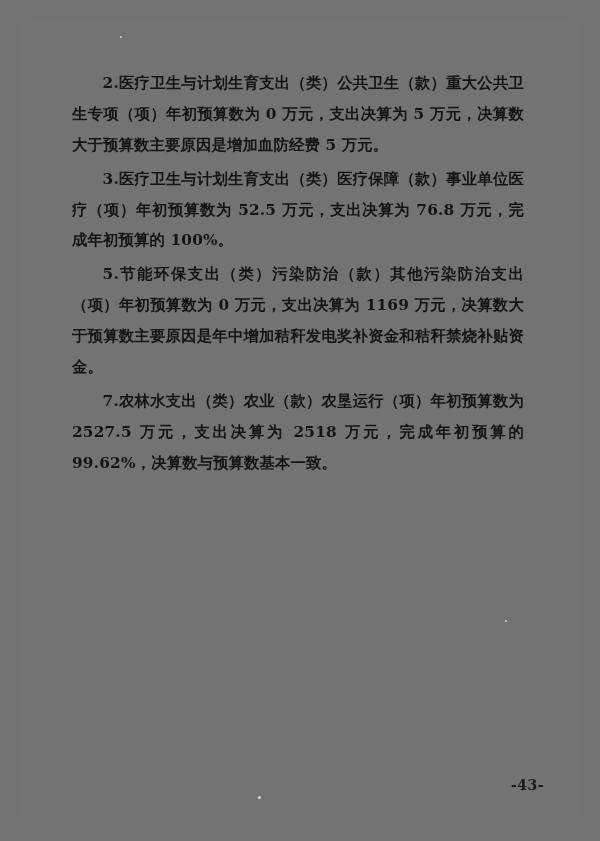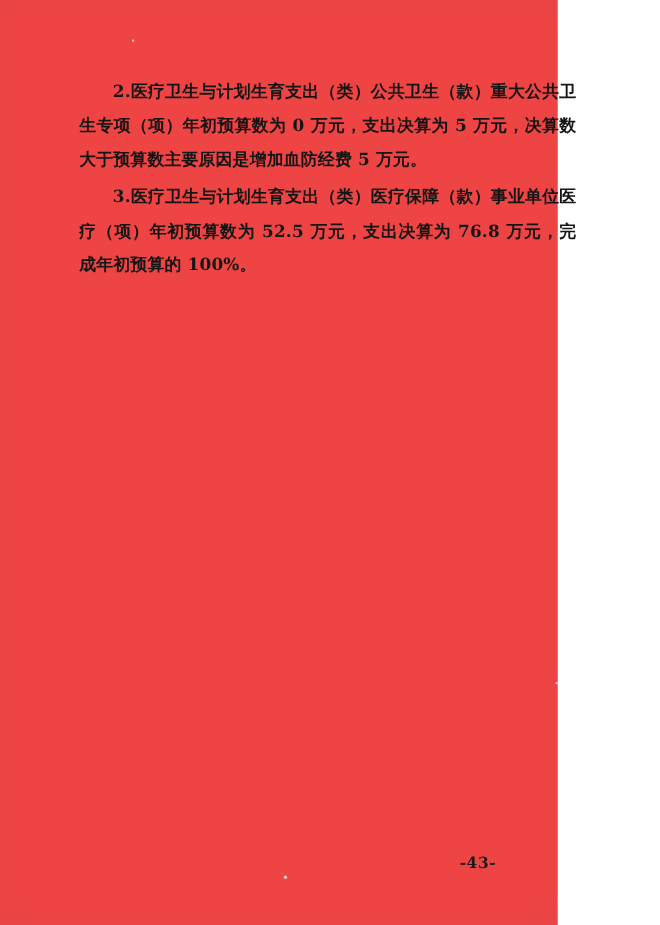--- a/index.html
+++ b/index.html
@@ -9,24 +9,24 @@
   body {
     width: 600px;
     height: 841px;
     background: #ffffff;
     font-family: "DejaVu Serif", "Liberation Serif", serif;
     color: #111111;
     overflow: hidden;
   }
   .page {
     position: relative;
-    width: 507px;
+    width: 600px;
     height: 841px;
     box-sizing: border-box;
-    background: #ef4444;
+    background: #737373;
   }
   .page-inner {
     position: absolute;
     left: 72px;
     top: 68px;
     width: 452px;
   }
   .para {
     font-size: 15.3px;
     line-height: 2.02;
@@ -70,16 +70,18 @@
 
 <div class="page">
   <div class="edge-shade"></div>
   <div class="speck s1"></div>
   <div class="speck s2"></div>
   <div class="speck s3"></div>
 
   <div class="page-inner">
     <p class="para">2.医疗卫生与计划生育支出（类）公共卫生（款）重大公共卫生专项（项）年初预算数为 0 万元，支出决算为 5 万元，决算数大于预算数主要原因是增加血防经费 5 万元。</p>
     <p class="para">3.医疗卫生与计划生育支出（类）医疗保障（款）事业单位医疗（项）年初预算数为 52.5 万元，支出决算为 76.8 万元，完成年初预算的 100%。</p>
+    <p class="para">5.节能环保支出（类）污染防治（款）其他污染防治支出（项）年初预算数为 0 万元，支出决算为 1169 万元，决算数大于预算数主要原因是年中增加秸秆发电奖补资金和秸秆禁烧补贴资金。</p>
+    <p class="para">7.农林水支出（类）农业（款）农垦运行（项）年初预算数为 2527.5 万元，支出决算为 2518 万元，完成年初预算的 99.62%，决算数与预算数基本一致。</p>
   </div>
 
   <div class="page-number">-43-</div>
 </div>
 
 </body></html>

